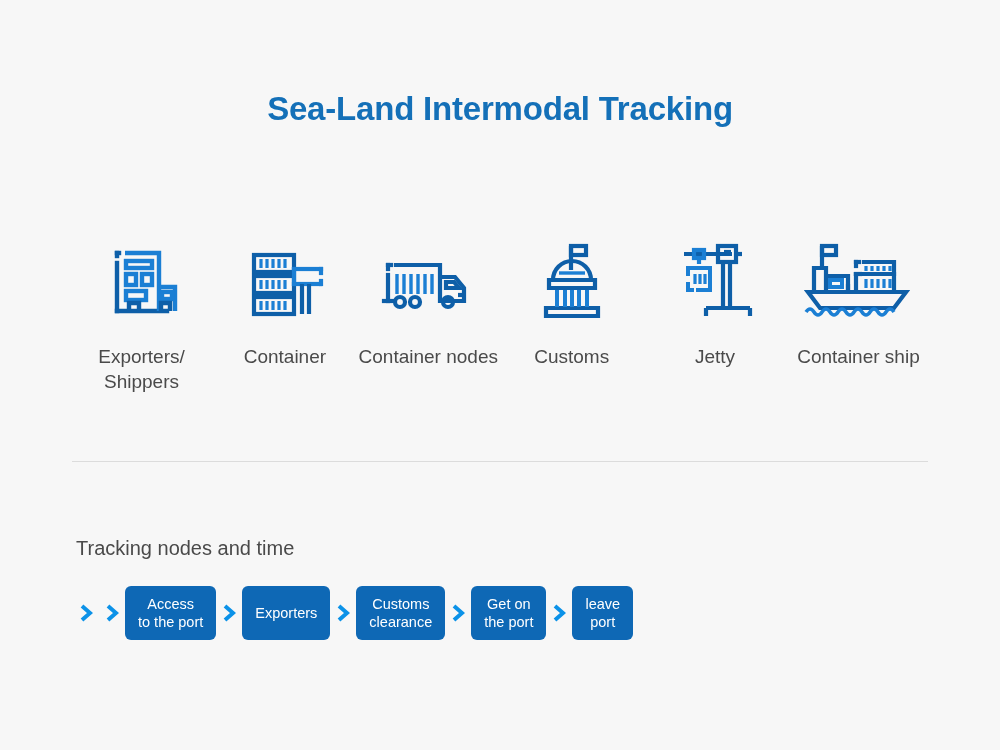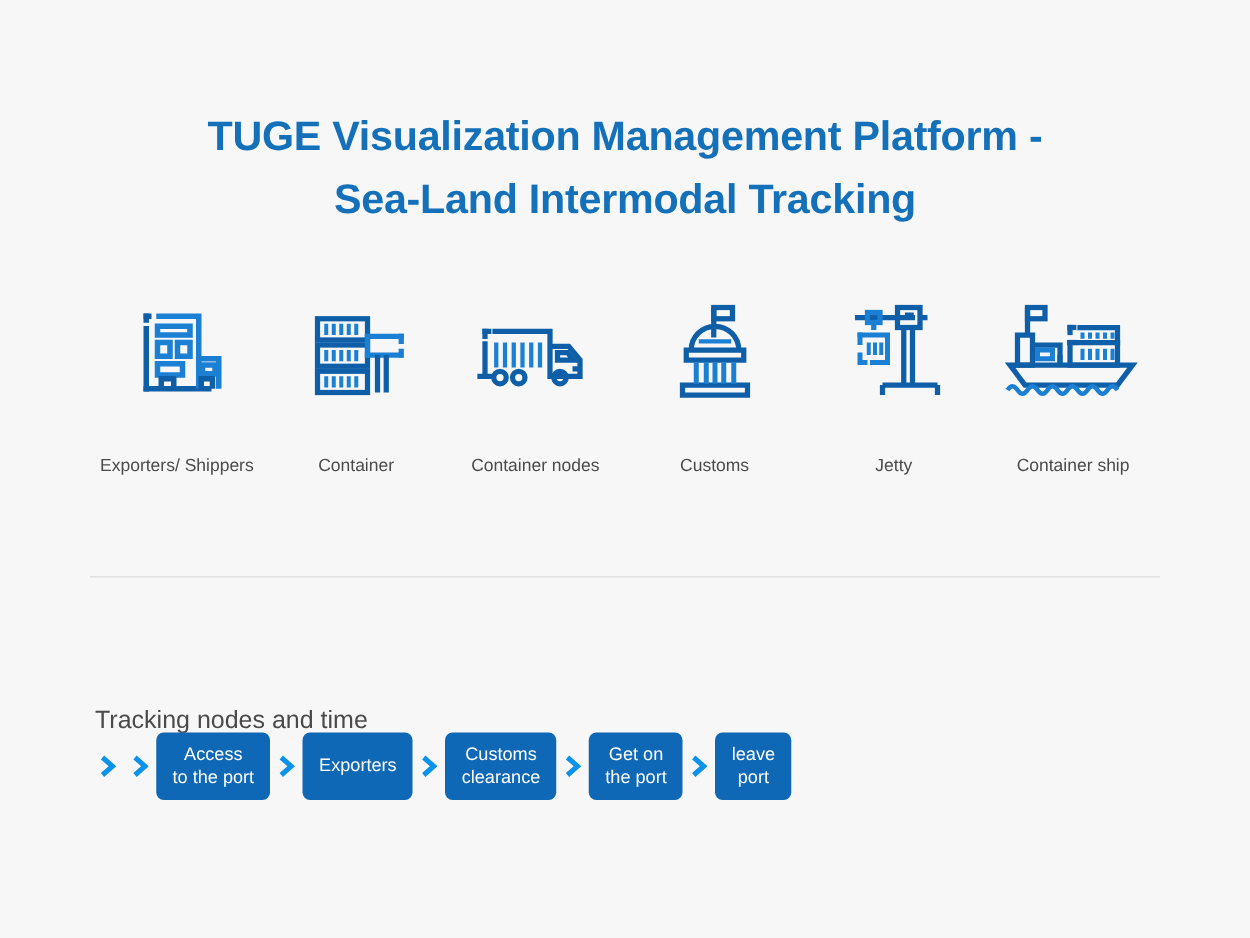--- a/index.html
+++ b/index.html
@@ -57,22 +57,22 @@
     flex-direction: column;
     align-items: center;
   }
   .icon-art {
     height: 96px;
     display: flex;
     align-items: center;
     justify-content: center;
   }
   .icon-label {
-    margin-top: 32px;
-    font-size: 14px;
+    margin-top: 16px;
+    font-size: 19px;
     line-height: 25px;
     color: #4a4a4a;
     text-align: center;
     max-width: 140px;
   }
 
   
   .divider {
     position: absolute;
     top: 461px;
@@ -83,21 +83,20 @@
   }
 
   
   .section-heading {
     position: absolute;
     top: 535px;
     left: 76px;
     font-size: 20px;
     line-height: 26px;
     color: #4a4a4a;
-    margin-top: 28px;
   }
 
   .flow {
     position: absolute;
     top: 586px;
     left: 73px;
     width: 884px;
     display: flex;
     align-items: center;
     flex-wrap: nowrap;
@@ -127,21 +126,20 @@
     color: #0c92e8;
   }
   .chev svg { display: block; }
 </style>
 </head>
 <body>
 
 <div class="page">
 
   <div class="title-block">
-    <span class="title-line">TUGE Visualization Management Platform -</span>
     <span class="title-line">Sea-Land Intermodal Tracking</span>
   </div>
 
   <div class="icon-row">
 
     <div class="icon-cell">
       <div class="icon-art">
         <svg width="86" height="86" viewBox="0 0 86 86" fill="none">
           <g stroke="#0e5fa8" stroke-width="4.4" stroke-linecap="square">
             <path d="M18 16 h2"></path>

